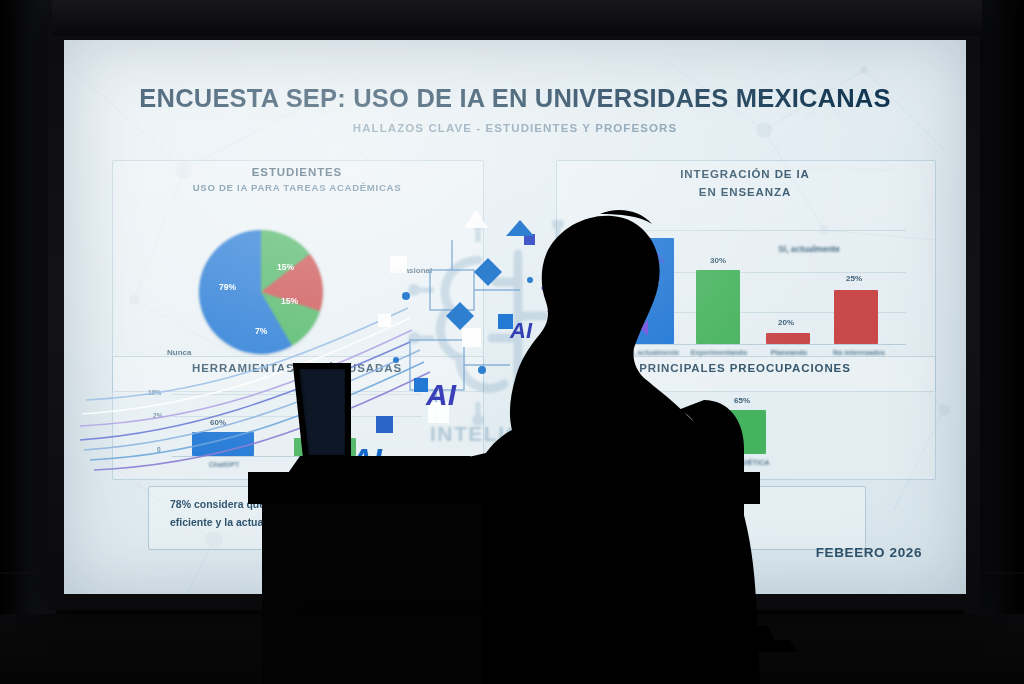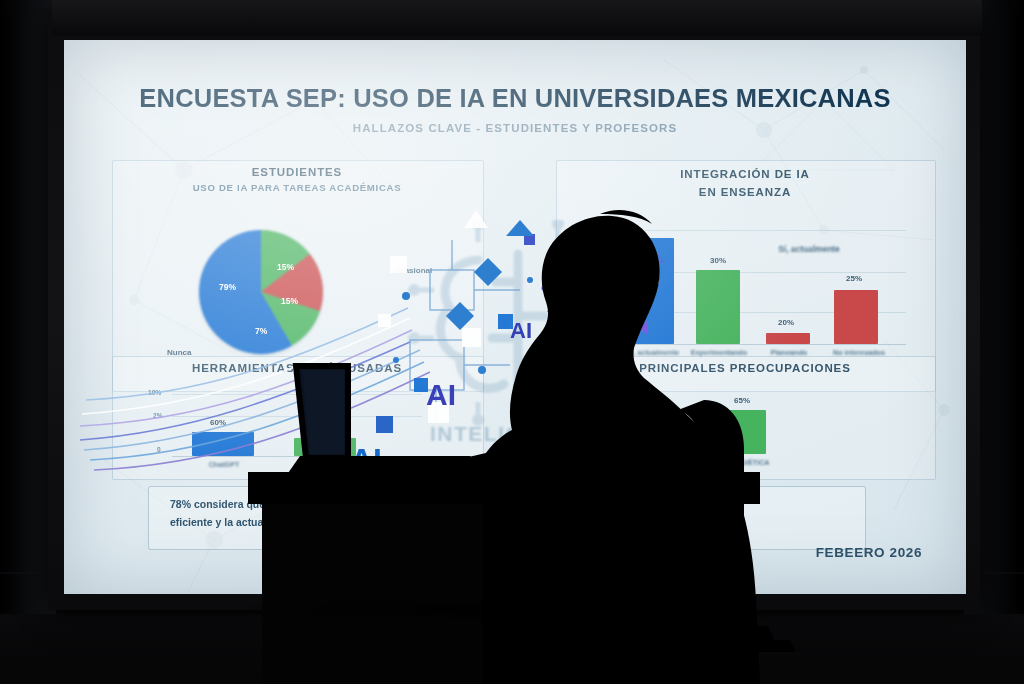--- a/index.html
+++ b/index.html
@@ -73,21 +73,21 @@
 
   
   .callout{position:absolute;border:1px solid rgba(115,155,180,.45);
     background:rgba(255,255,255,.30);border-radius:3px;}
   .callout-t{position:absolute;font-size:10.5px;font-weight:bold;color:#2f5570;
     line-height:16px;filter:blur(.6px);}
 
   
   .ai-layer{position:absolute;left:380px;top:210px;width:330px;height:300px;pointer-events:none;}
   .brain-ghost{position:absolute;left:28px;top:10px;opacity:.22;filter:blur(1px);}
-  .ai-word{position:absolute;font-weight:bold;color:#3b3fb8;filter:blur(.4px);}
+  .ai-word{position:absolute;font-weight:bold;color:#3b3fb8;filter:blur(.4px);font-style:italic;}
   .ai-word.b{color:#1669c9;}
   .inteligencia{position:absolute;left:50px;top:212px;font-size:21px;font-weight:bold;
     letter-spacing:1.5px;color:#9db9cc;opacity:.75;filter:blur(1.1px);}
 
   
   .silhouette{position:absolute;left:0;top:0;width:1024px;height:684px;pointer-events:none;}
   .neuralhead{position:absolute;left:536px;top:232px;width:130px;height:110px;pointer-events:none;}
 
   .shadow-cast{position:absolute;left:220px;bottom:62px;width:560px;height:26px;
     background:radial-gradient(ellipse at center, rgba(0,0,0,.85), rgba(0,0,0,0) 70%);}

